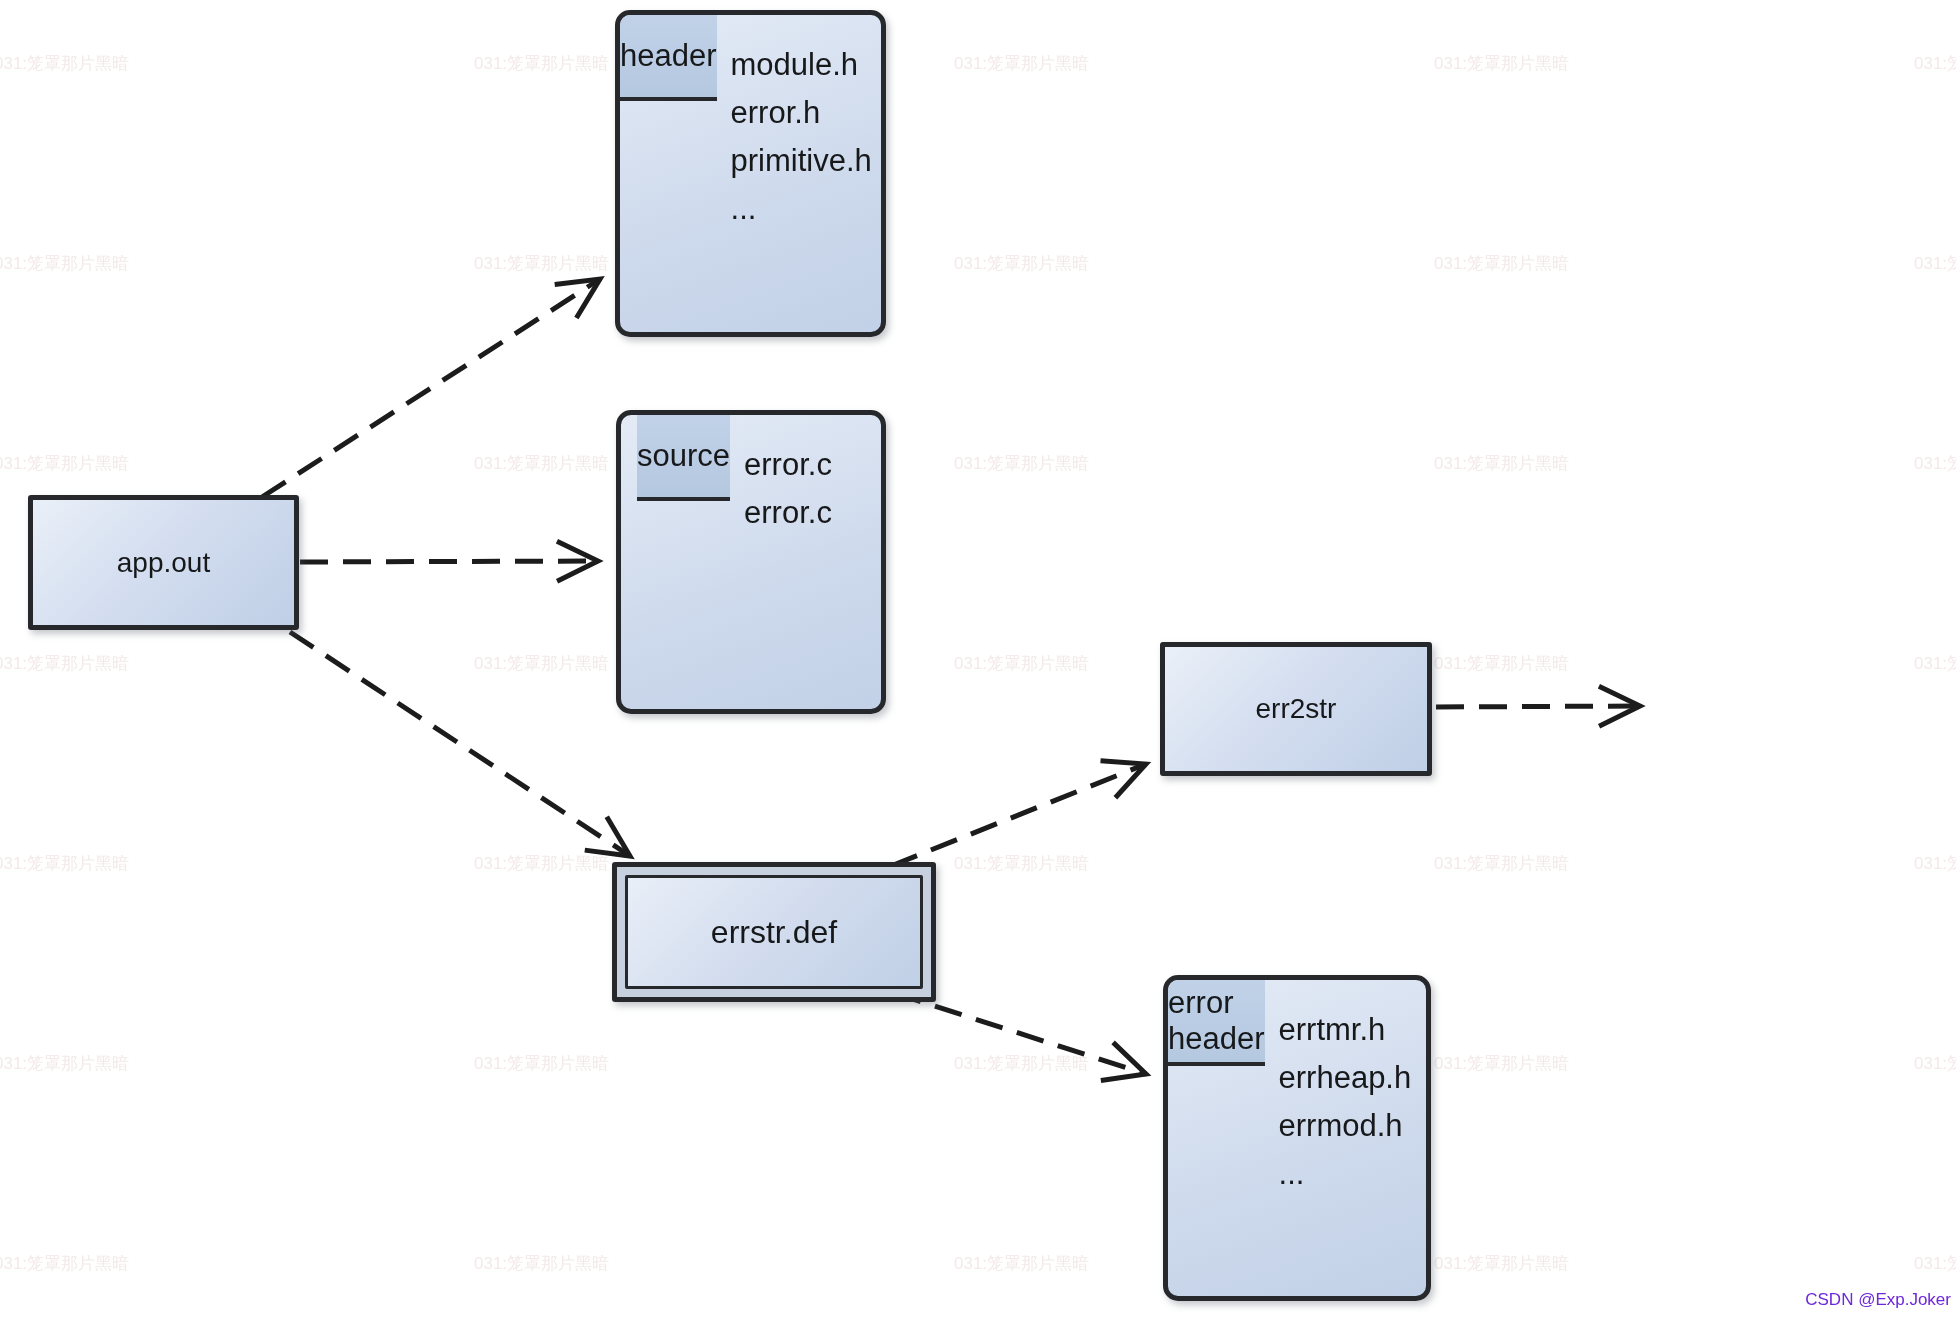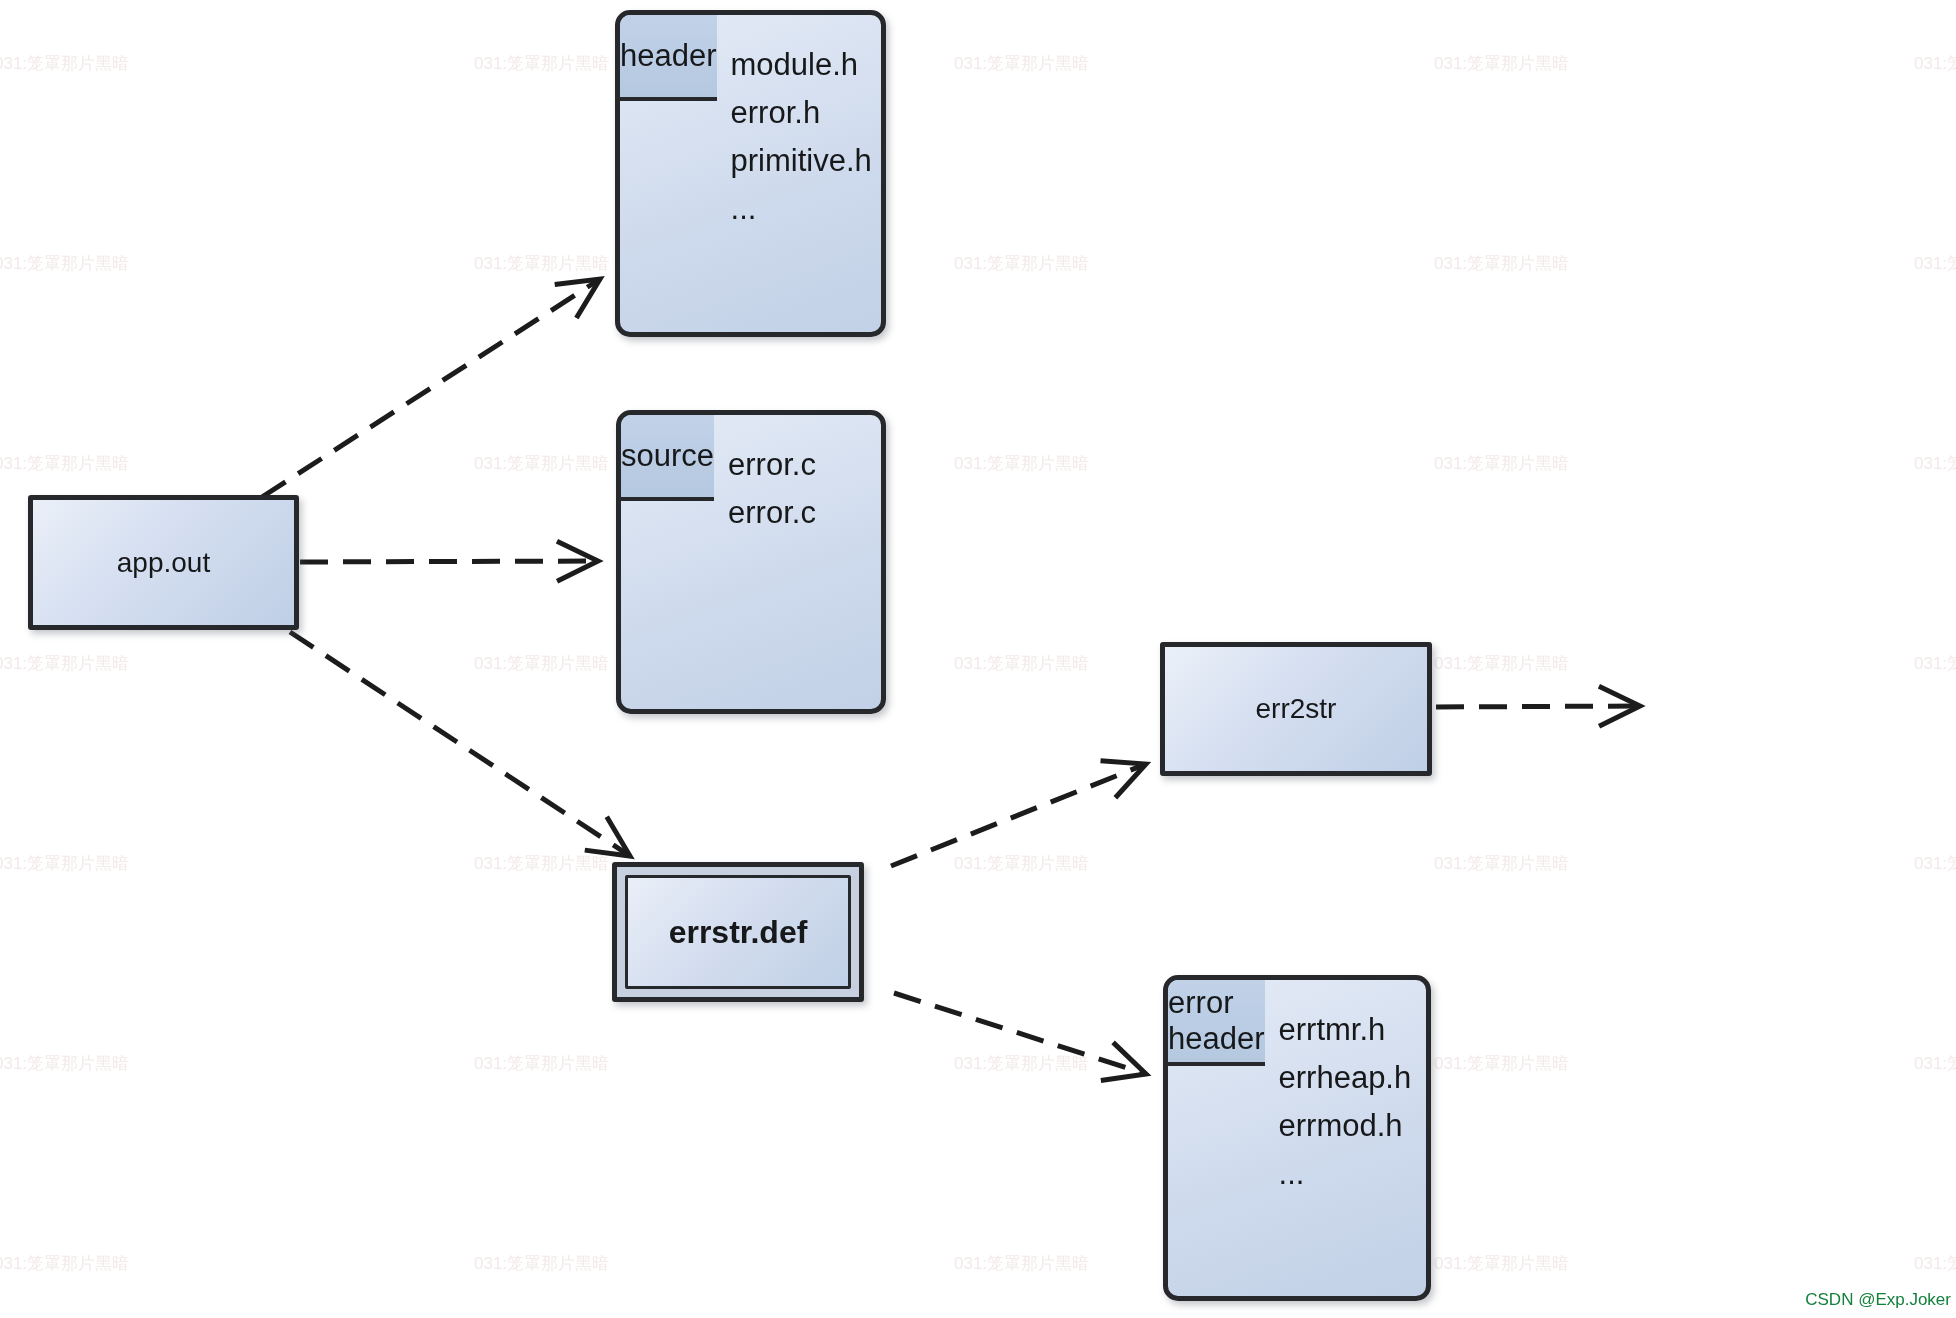--- a/index.html
+++ b/index.html
@@ -80,21 +80,21 @@
     font-size: 17px;
     color: #f3e9e9;
     white-space: nowrap;
     pointer-events: none;
   }
   .credit {
     position: absolute;
     right: 5px;
     bottom: 8px;
     font-size: 17px;
-    color: #15803d;
+    color: #6d28d9;
   }
 </style>
 </head>
 <body>
 
 <div class="canvas">
 
   <div style="position:absolute;left:4px;top:0;width:100%;height:100%;">
       <div class="wm-tile" style="left: -10px; top: 52px;">031:笼罩那片黑暗</div>
       <div class="wm-tile" style="left: 470px; top: 52px;">031:笼罩那片黑暗</div>
@@ -156,29 +156,29 @@
   <div class="node compartment" style="left:615px; top:10px; width:271px; height:327px;">
     <div class="title">header</div>
     <div class="body">
       <div>module.h</div>
       <div>error.h</div>
       <div>primitive.h</div>
       <div>...</div>
     </div>
   </div>
 
-  <div class="node compartment" style="left:616px; top:410px; width:270px; height:304px;">
+  <div class="node compartment" style="left:616px; top:410px; width:270px; height:304px;padding-left:16px;">
     <div class="title">source</div>
     <div class="body">
       <div>error.c</div>
       <div>error.c</div>
     </div>
   </div>
 
-  <div class="node dbl-outer" style="left:612px; top:862px; width:252px; height:140px;font-weight:bold;">
+  <div class="node dbl-outer" style="left:612px; top:862px; width:324px; height:140px;">
     <div class="dbl-inner">
       <span>errstr.def</span>
     </div>
   </div>
 
   <div class="node plain" style="left:1160px; top:642px; width:272px; height:134px;">
     <span>err2str</span>
   </div>
 
 

